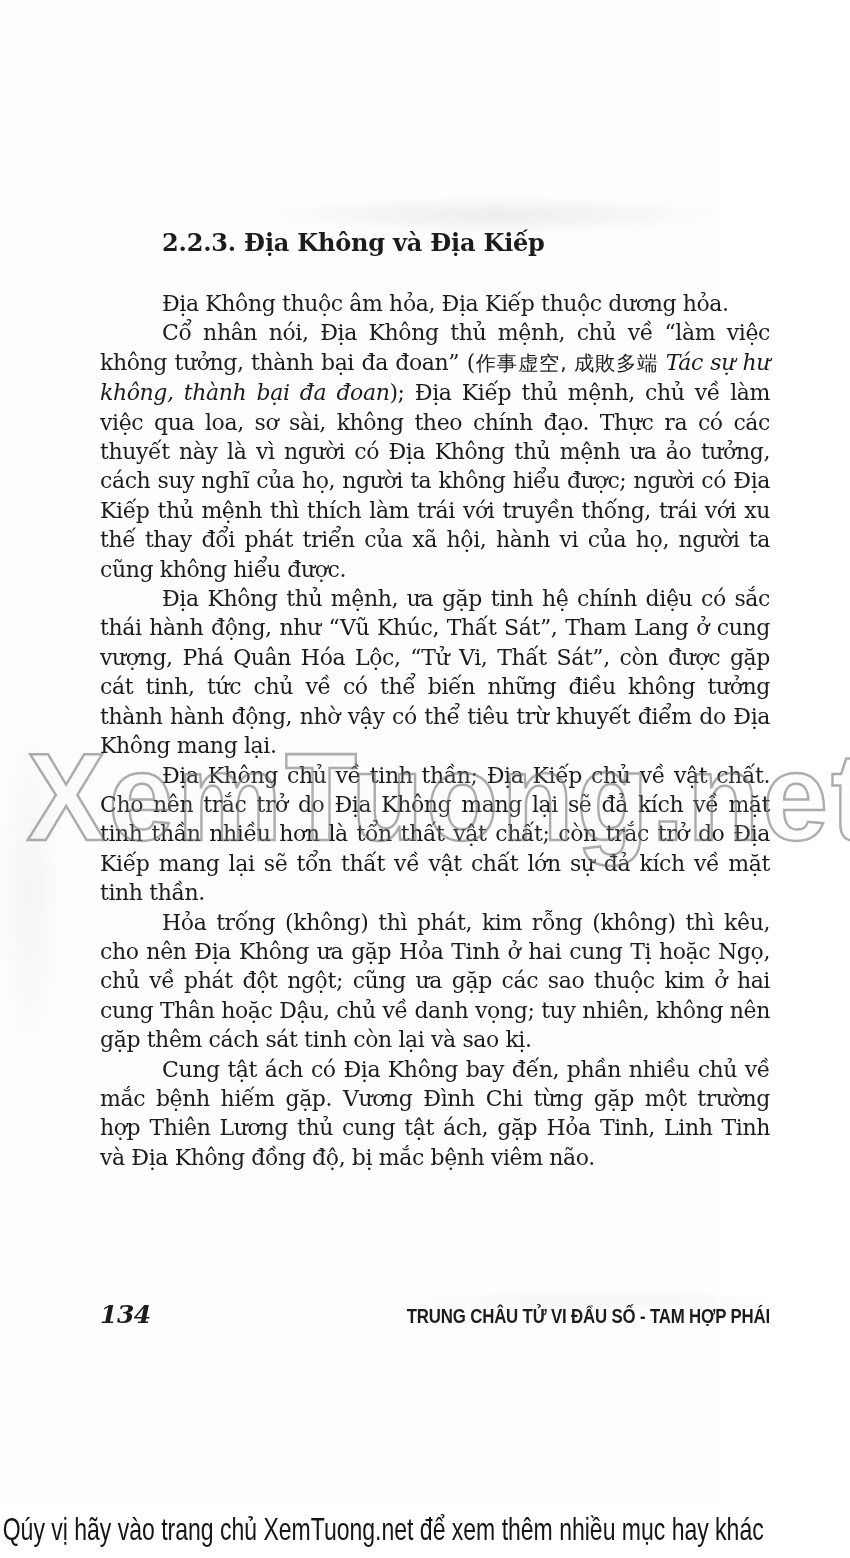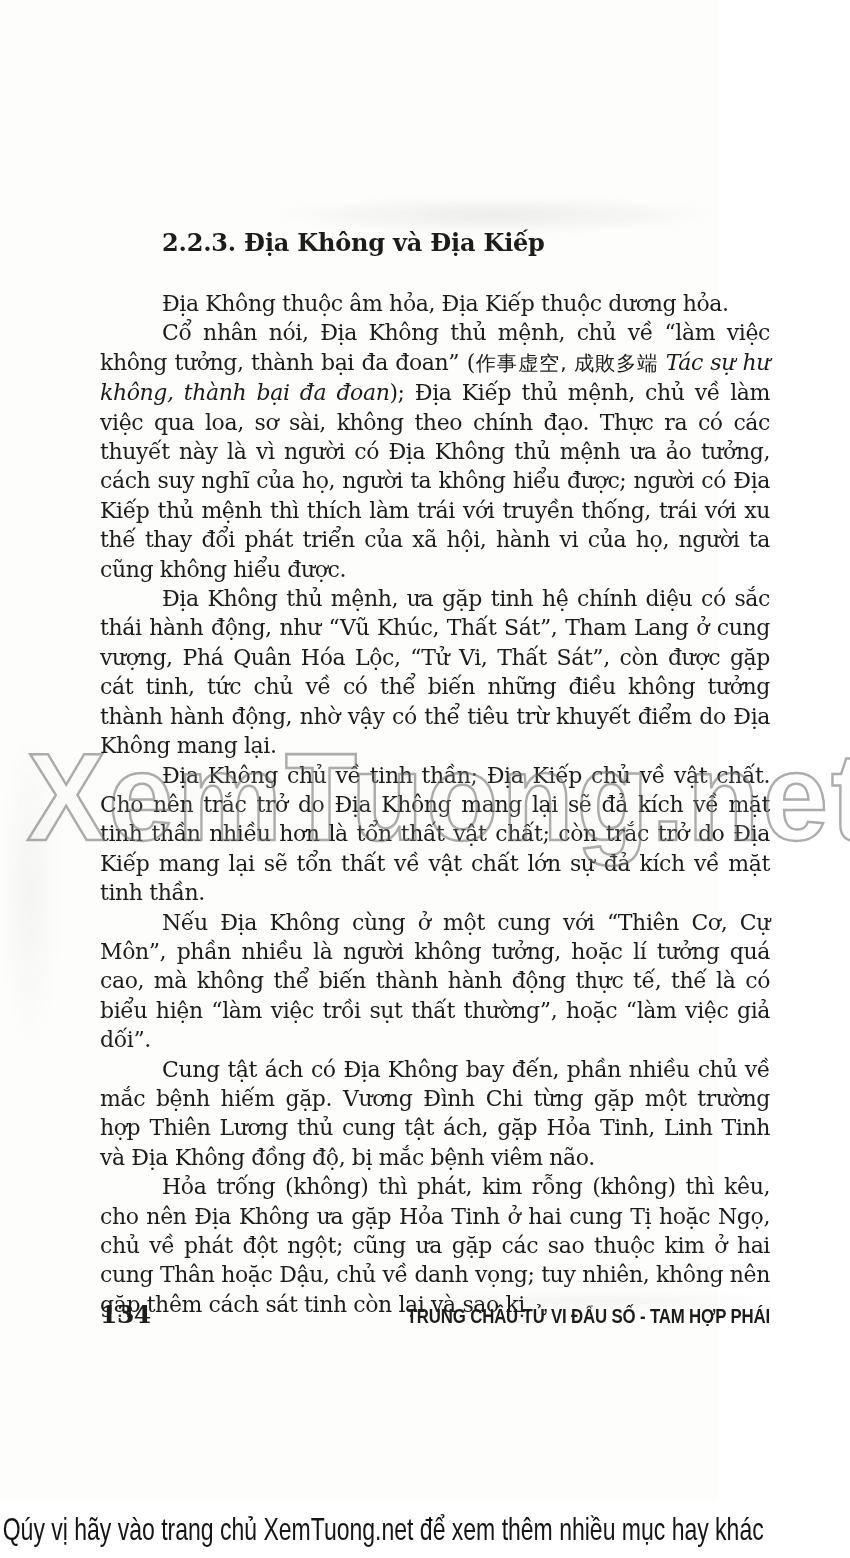--- a/index.html
+++ b/index.html
@@ -66,20 +66,21 @@
     transform: scaleY(1.06);
   }
 
   
   .footer {
     position: absolute;
     left: 100px; top: 1300px; width: 670px;
     display: flex; justify-content: space-between; align-items: baseline;
   }
   .page-number {
+    font-style: italic;
     font-weight: bold;
     font-size: 25px;
     letter-spacing: -0.5px;
   }
   .running-title {
     font-family: "Liberation Sans", sans-serif;
     font-weight: bold;
     font-size: 20.5px;
     letter-spacing: -0.2px;
     transform: scaleX(0.82);
@@ -112,23 +113,22 @@
   <div class="smudge smudge-footer"></div>
   <div class="smudge smudge-left"></div>
 
   <div class="content">
     <div class="heading">2.2.3. Địa Không và Địa Kiếp</div>
     <div>
         <p class="body-para"><span class="seg-normal">Địa Không thuộc âm hỏa, Địa Kiếp thuộc dương hỏa.</span></p>
         <p class="body-para"><span class="seg-normal">Cổ nhân nói, Địa Không thủ mệnh, chủ về “làm việc không tưởng, thành bại đa đoan” (</span><span class="seg-cjk">作事虚空, 成敗多端 </span><span class="seg-italic">Tác sự hư không, thành bại đa đoan</span><span class="seg-normal">); Địa Kiếp thủ mệnh, chủ về làm việc qua loa, sơ sài, không theo chính đạo. Thực ra có các thuyết này là vì người có Địa Không thủ mệnh ưa ảo tưởng, cách suy nghĩ của họ, người ta không hiểu được; người có Địa Kiếp thủ mệnh thì thích làm trái với truyền thống, trái với xu thế thay đổi phát triển của xã hội, hành vi của họ, người ta cũng không hiểu được.</span></p>
         <p class="body-para"><span class="seg-normal">Địa Không thủ mệnh, ưa gặp tinh hệ chính diệu có sắc thái hành động, như “Vũ Khúc, Thất Sát”, Tham Lang ở cung vượng, Phá Quân Hóa Lộc, “Tử Vi, Thất Sát”, còn được gặp cát tinh, tức chủ về có thể biến những điều không tưởng thành hành động, nhờ vậy có thể tiêu trừ khuyết điểm do Địa Không mang lại.</span></p>
         <p class="body-para"><span class="seg-normal">Địa Không chủ về tinh thần; Địa Kiếp chủ về vật chất. Cho nên trắc trở do Địa Không mang lại sẽ đả kích về mặt tinh thần nhiều hơn là tổn thất vật chất; còn trắc trở do Địa Kiếp mang lại sẽ tổn thất về vật chất lớn sự đả kích về mặt tinh thần.</span></p>
-        <p class="body-para"><span class="seg-normal">Nếu Địa Không cùng ở một cung với “Thiên Cơ, Cự Môn”, phần nhiều là người không tưởng, hoặc lí tưởng quá cao, mà không thể biến thành hành động thực tế, thế là có biểu hiện “làm việc trồi sụt thất thường”, hoặc “làm việc giả dối”.</span></p>
+        <p class="body-para"><span class="seg-normal">Hỏa trống (không) thì phát, kim rỗng (không) thì kêu, cho nên Địa Không ưa gặp Hỏa Tinh ở hai cung Tị hoặc Ngọ, chủ về phát đột ngột; cũng ưa gặp các sao thuộc kim ở hai cung Thân hoặc Dậu, chủ về danh vọng; tuy nhiên, không nên gặp thêm cách sát tinh còn lại và sao kị.</span></p>
         <p class="body-para"><span class="seg-normal">Cung tật ách có Địa Không bay đến, phần nhiều chủ về mắc bệnh hiếm gặp. Vương Đình Chi từng gặp một trường hợp Thiên Lương thủ cung tật ách, gặp Hỏa Tinh, Linh Tinh và Địa Không đồng độ, bị mắc bệnh viêm não.</span></p>
-        <p class="body-para"><span class="seg-normal">Hỏa trống (không) thì phát, kim rỗng (không) thì kêu, cho nên Địa Không ưa gặp Hỏa Tinh ở hai cung Tị hoặc Ngọ, chủ về phát đột ngột; cũng ưa gặp các sao thuộc kim ở hai cung Thân hoặc Dậu, chủ về danh vọng; tuy nhiên, không nên gặp thêm cách sát tinh còn lại và sao kị.</span></p>
       </div>
   </div>
 
   <div class="watermark">
     <span>XemTuong.net</span>
   </div>
 
   <div class="footer">
     <span class="page-number">134</span>
     <span class="running-title">TRUNG CHÂU TỬ VI ĐẨU SỐ - TAM HỢP PHÁI</span>

